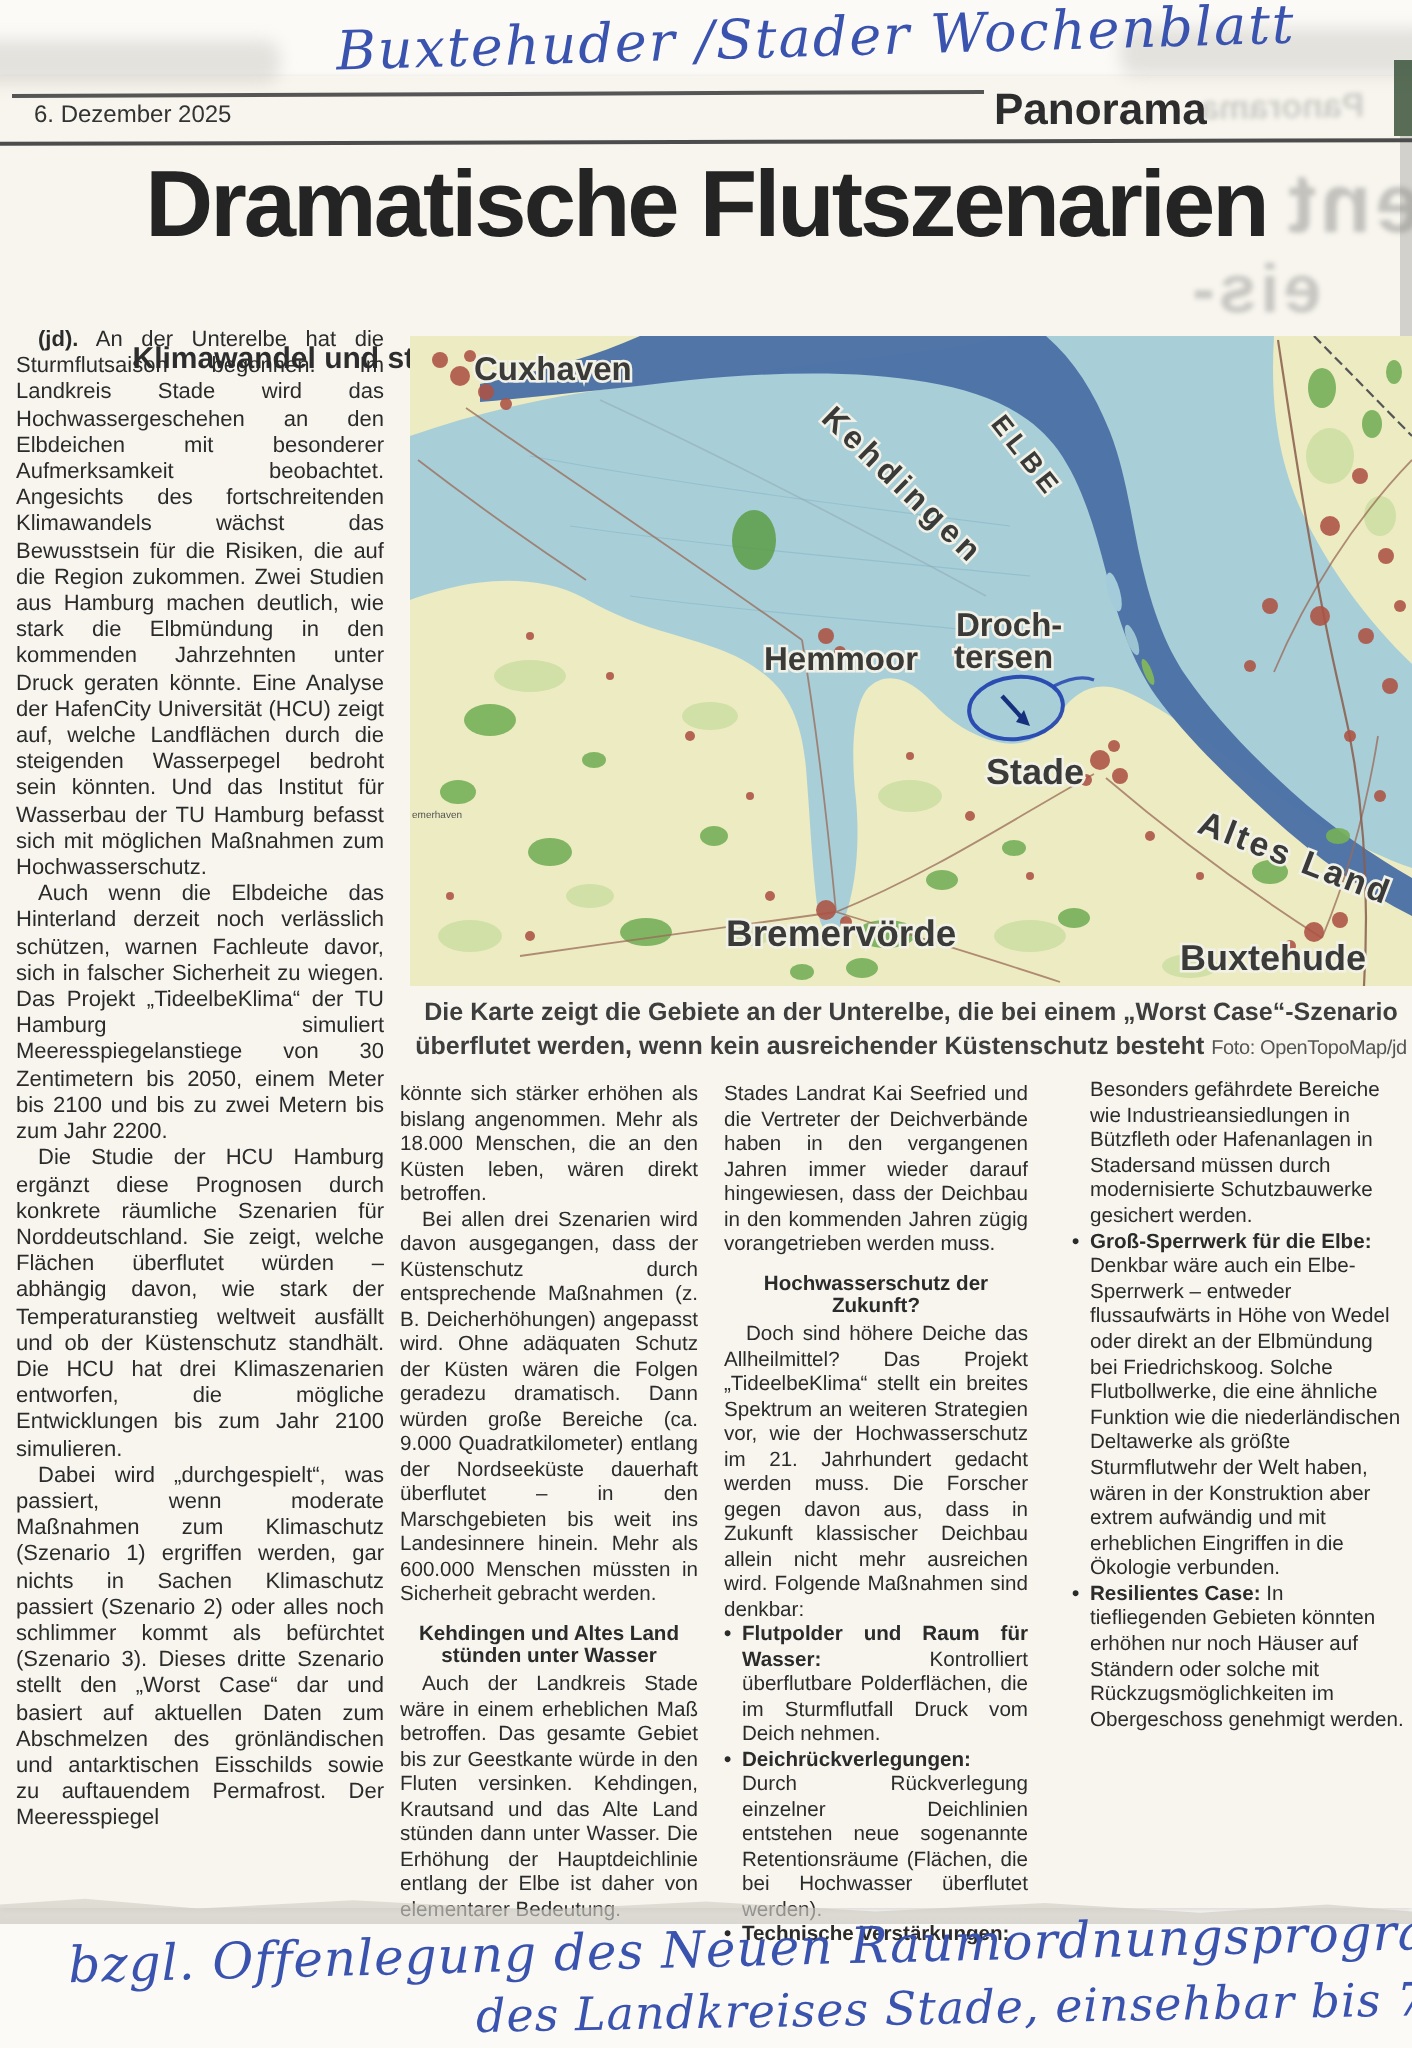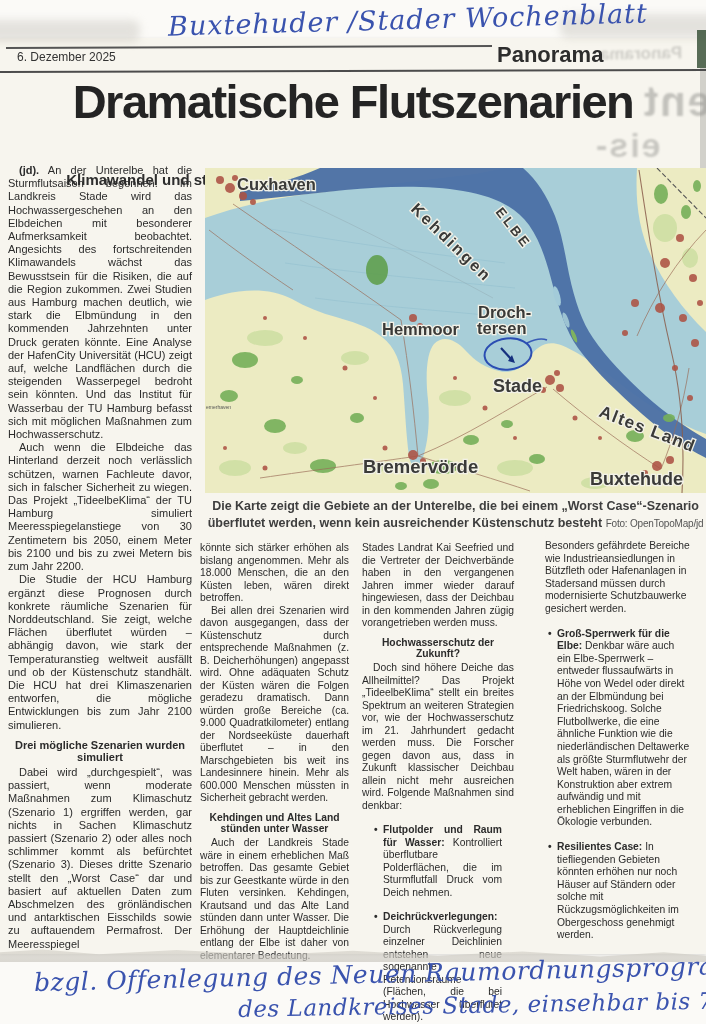--- a/index.html
+++ b/index.html
@@ -34,21 +34,21 @@
 
   
   .bodycol{position:absolute;text-align:justify;hyphens:auto;}
   .col1{left:8px;top:164px;width:184px;font-size:11px;line-height:13.2px;}
   .col2{left:200px;top:542px;width:149px;font-size:10.3px;line-height:12.5px;}
   .col3{left:362px;top:542px;width:152px;font-size:10.3px;line-height:12.5px;}
   .col4{left:536px;top:540px;width:166px;font-size:10.3px;line-height:12.6px;text-align:left;}
   .bodycol p{margin:0;text-indent:11px;}
   .byline{font-weight:bold;}
   .subhead{font-weight:bold;text-align:center;text-indent:0;margin:7px 0 2px 0;line-height:1.15;}
-  .bullet{margin:12px;padding-left:9px;position:relative;text-indent:0;}
+  .bullet{margin:0;padding-left:9px;position:relative;text-indent:0;}
   .bullet::before{content:"•";position:absolute;left:0;top:0;font-weight:bold;}
   .lead{font-weight:bold;}
   .bullet-cont{margin:0;padding-left:9px;text-indent:0;}
 
   
   .map-fig{position:absolute;left:205px;top:168px;width:576px;}
   .map-fig svg{display:block;}
   .map-caption{width:501px;margin-top:5px;text-align:center;font-weight:bold;
                font-size:12.5px;line-height:16.5px;color:#3e3e3e;}
   .credit{font-weight:normal;font-size:10px;color:#555;letter-spacing:-.2px;}
@@ -83,21 +83,20 @@
   <div class="section">Panorama</div>
   <div class="rule-bottom"></div>
 
   <div class="headline">Dramatische Flutszenarien</div>
   <div class="subheadline">Klimawandel und steigender Meeresspiegel: Wie sicher ist die Elbmündung?</div>
 
   <div class="bodycol col1">
     <p><span class="byline">(jd).</span> <span>An der Unterelbe hat die Sturmflutsaison begonnen. Im Landkreis Stade wird das Hochwassergeschehen an den Elbdeichen mit besonderer Aufmerksamkeit beobachtet. Angesichts des fortschreitenden Klimawandels wächst das Bewusstsein für die Risiken, die auf die Region zukommen. Zwei Studien aus Hamburg machen deutlich, wie stark die Elbmündung in den kommenden Jahrzehnten unter Druck geraten könnte. Eine Analyse der HafenCity Universität (HCU) zeigt auf, welche Landflächen durch die steigenden Wasserpegel bedroht sein könnten. Und das Institut für Wasserbau der TU Hamburg befasst sich mit möglichen Maßnahmen zum Hochwasserschutz.</span></p>
     <p>Auch wenn die Elbdeiche das Hinterland derzeit noch verlässlich schützen, warnen Fachleute davor, sich in falscher Sicherheit zu wiegen. Das Projekt „TideelbeKlima“ der TU Hamburg simuliert Meeresspiegelanstiege von 30 Zentimetern bis 2050, einem Meter bis 2100 und bis zu zwei Metern bis zum Jahr 2200.</p>
     <p>Die Studie der HCU Hamburg ergänzt diese Prognosen durch konkrete räumliche Szenarien für Norddeutschland. Sie zeigt, welche Flächen überflutet würden – abhängig davon, wie stark der Temperaturanstieg weltweit ausfällt und ob der Küstenschutz standhält. Die HCU hat drei Klimaszenarien entworfen, die mögliche Entwicklungen bis zum Jahr 2100 simulieren.</p>
-    <div class="subhead">Drei mögliche Szenarien wurden simuliert</div>
     <p>Dabei wird „durchgespielt“, was passiert, wenn moderate Maßnahmen zum Klimaschutz (Szenario 1) ergriffen werden, gar nichts in Sachen Klimaschutz passiert (Szenario 2) oder alles noch schlimmer kommt als befürchtet (Szenario 3). Dieses dritte Szenario stellt den „Worst Case“ dar und basiert auf aktuellen Daten zum Abschmelzen des grönländischen und antarktischen Eisschilds sowie zu auftauendem Permafrost. Der Meeresspiegel</p>
   </div>
 
   <div class="map-fig">
     <svg width="501" height="325" viewBox="0 0 501 325">
 
       <rect x="0" y="0" width="501" height="325" fill="#ecebc2"></rect>
 
       <g fill="#c6dc9b" opacity=".7">
         <ellipse cx="60" cy="170" rx="18" ry="8"></ellipse>

